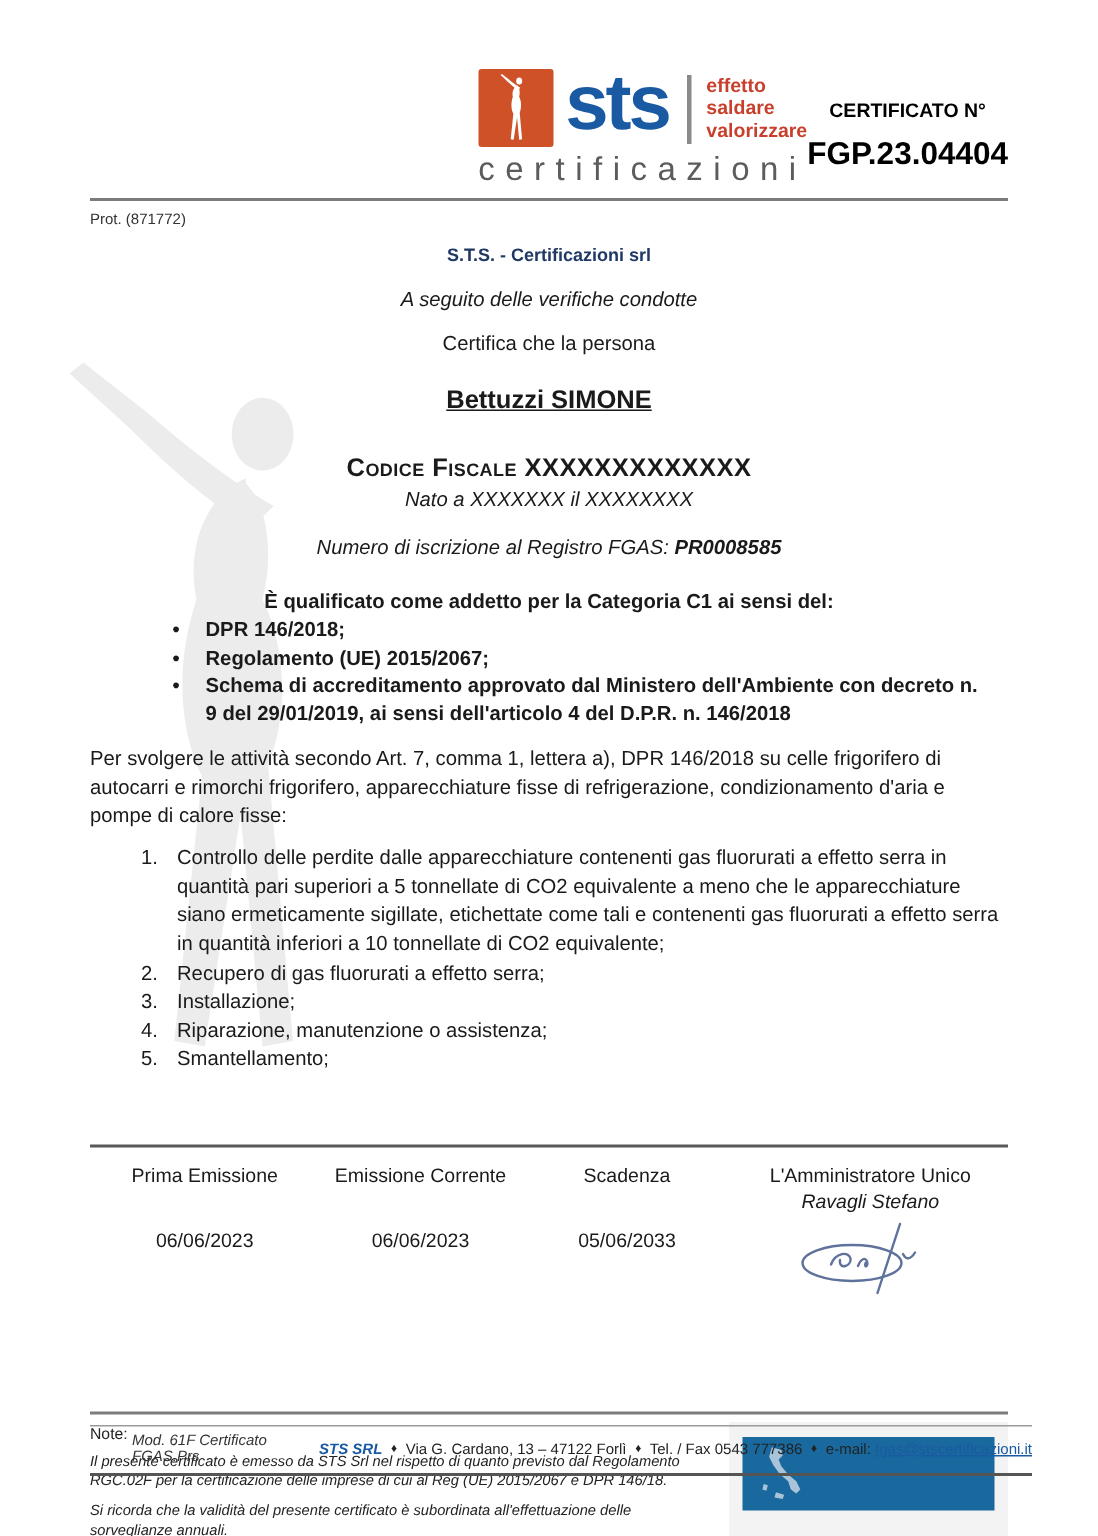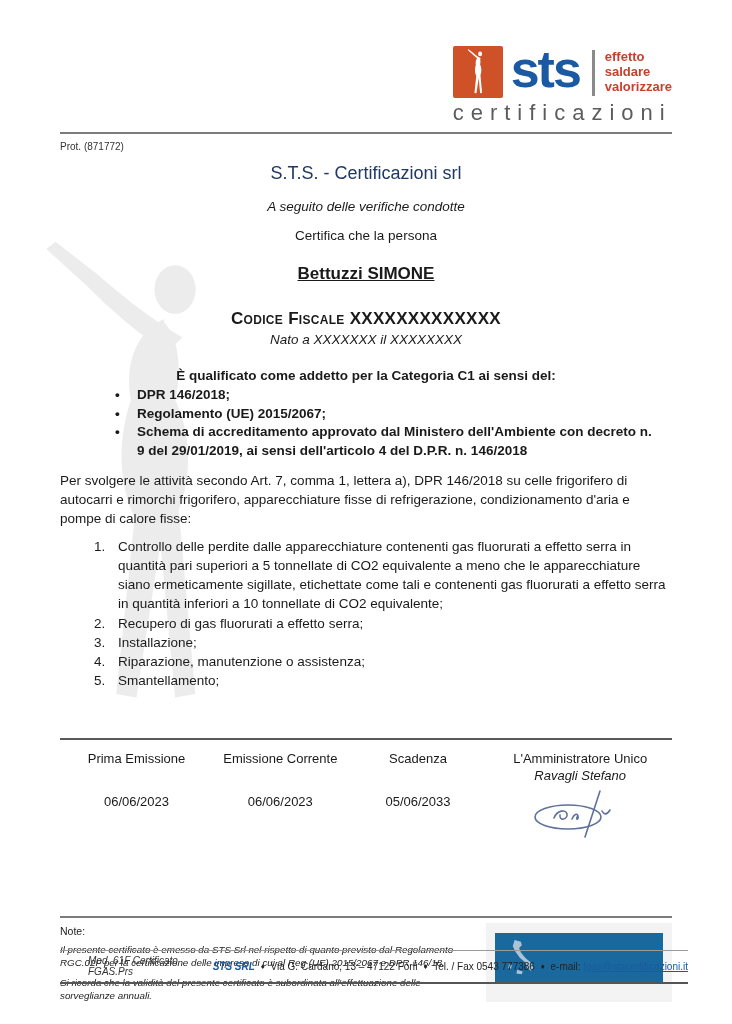--- a/index.html
+++ b/index.html
@@ -36,21 +36,21 @@
     color:#5c5c5c; font-size:22px; letter-spacing:7px; margin-top:2px; font-weight:400;
   }
   .cert-block { text-align:center; padding-top:20px; }
   .cert-label { font-weight:700; font-size:13px; color:#000; }
   .cert-number { font-weight:700; font-size:21px; color:#000; margin-top:10px; }
   .header-rule { border-top:2.5px solid #7c7c7c; margin-top:6px; }
   .prot { font-size:10px; color:#333; margin-top:7px; }
 
   
   .center { text-align:center; }
-  .company-title { color:#1f3864; font-weight:400; font-size:18px; margin-top:11px; }
+  .company-title { color:#1f3864; font-weight:700; font-size:12px; margin-top:11px; }
   .verifiche { font-style:italic; font-size:13.5px; margin-top:15px; }
   .certifica { font-size:13.5px; margin-top:14px; }
   .person { font-weight:700; font-size:17px; margin-top:21px; text-decoration:underline; }
   .codice { font-weight:700; font-size:17px; margin-top:25px; font-variant:small-caps; letter-spacing:0.3px; }
   .born { font-style:italic; font-size:13.5px; margin-top:3px; }
   .registro { font-style:italic; font-size:13.5px; margin-top:17px; }
   .registro b { font-weight:700; }
   .qualifica { font-weight:700; font-size:13.5px; margin-top:21px; text-align:center; }
 
   .bullets { margin-top:3px; padding-left:55px; }
@@ -133,31 +133,36 @@
           <div class="logo-sts">sts</div>
           <div class="logo-divider"></div>
           <div class="logo-tagline">
             <div>effetto</div>
             <div>saldare</div>
             <div>valorizzare</div>
           </div>
         </div>
         <div class="logo-certificazioni">certificazioni</div>
       </div>
+      <div class="cert-block">
+        <div class="cert-label">CERTIFICATO N°</div>
+        <div class="cert-number">FGP.23.04404</div>
+      </div>
     </div>
     <div class="header-rule"></div>
     <div class="prot">Prot. (871772)</div>
 
     <div class="center">
       <div class="company-title">S.T.S. - Certificazioni srl</div>
       <div class="verifiche">A seguito delle verifiche condotte</div>
       <div class="certifica">Certifica che la persona</div>
       <div class="person">Bettuzzi SIMONE</div>
       <div class="codice">Codice Fiscale XXXXXXXXXXXXX</div>
       <div class="born">Nato a XXXXXXX il XXXXXXXX</div>
+      <div class="registro"><span>Numero di iscrizione al Registro FGAS: </span><b>PR0008585</b></div>
       <div class="qualifica">È qualificato come addetto per la Categoria C1 ai sensi del:</div>
     </div>
 
     <div class="bullets">
       <div class="bullet-item">
         <span class="bullet-glyph">•</span>
         <span class="bullet-text">DPR 146/2018;</span>
       </div>
       <div class="bullet-item">
         <span class="bullet-glyph">•</span>

